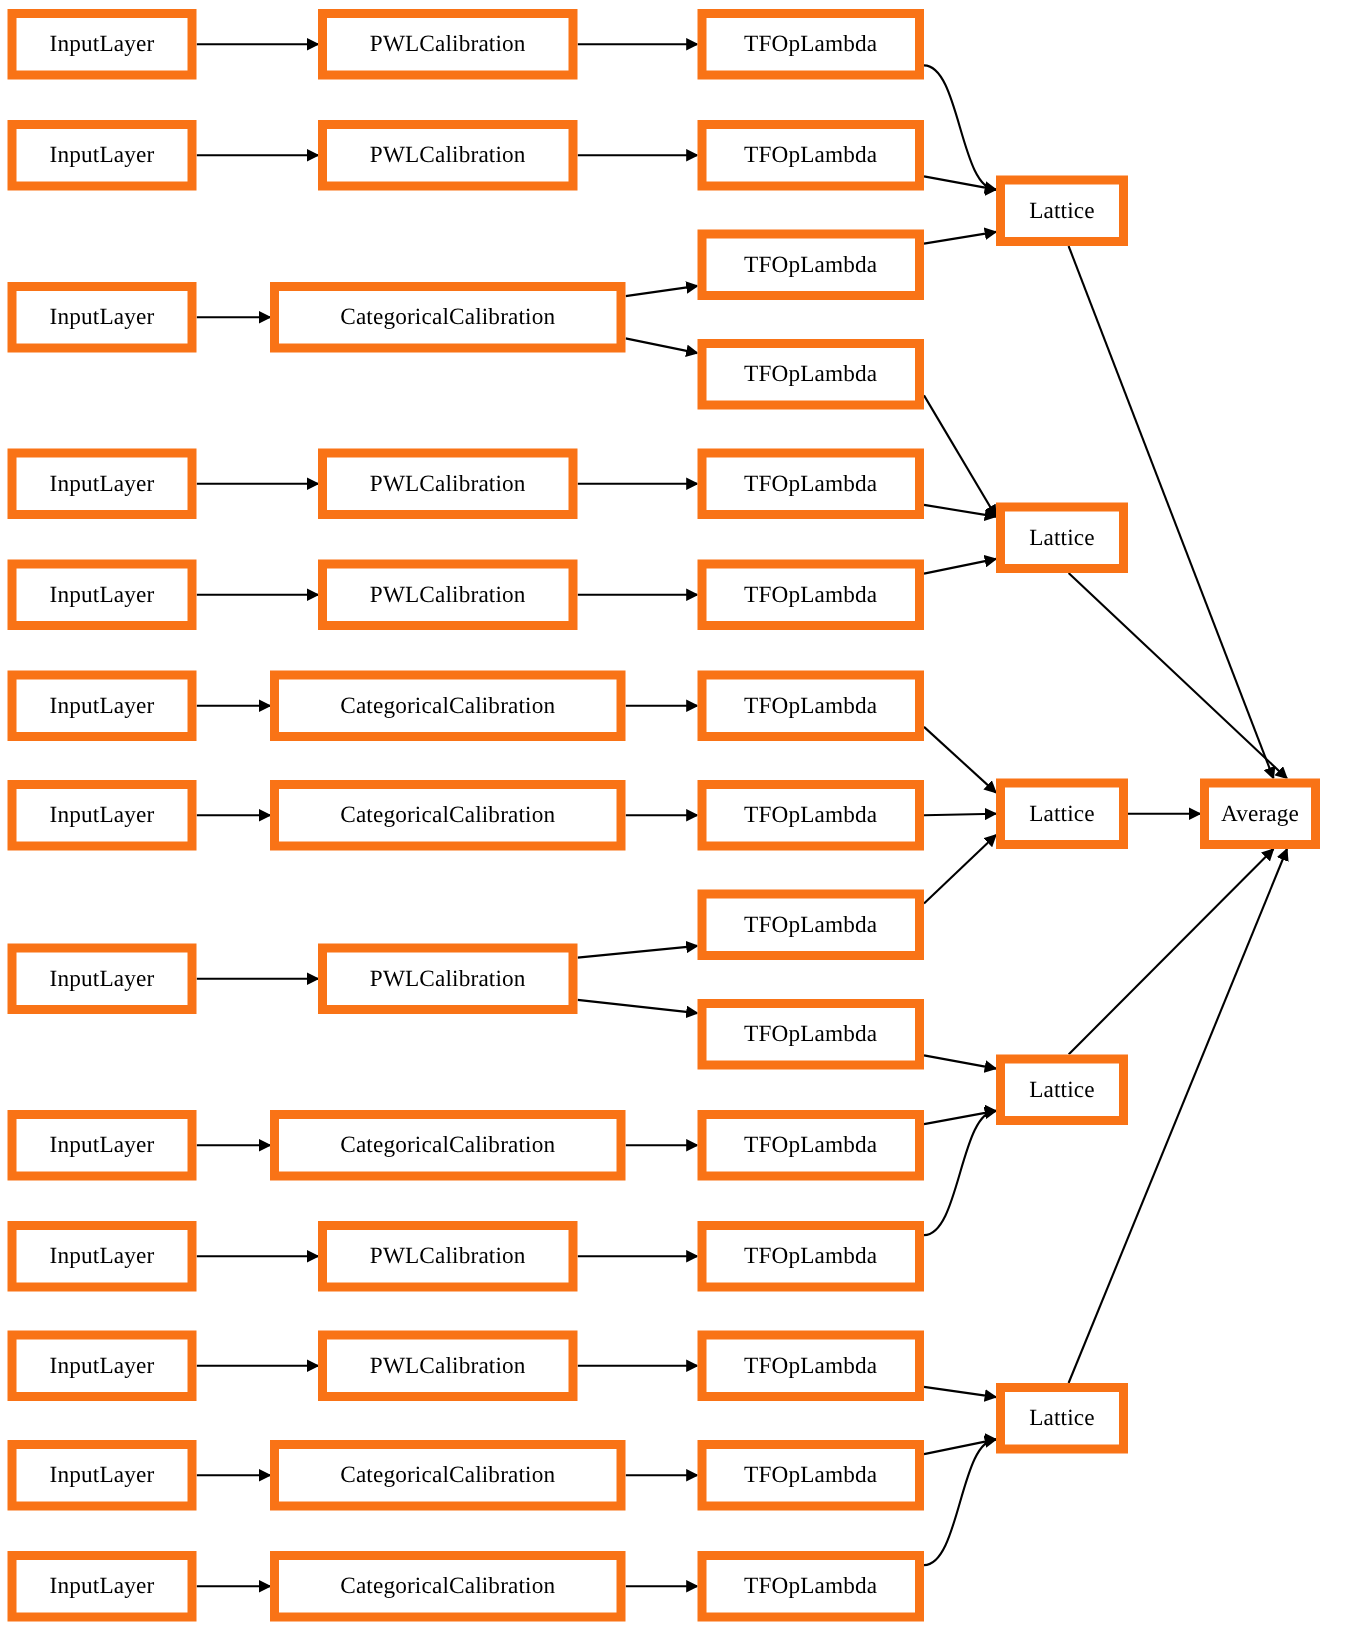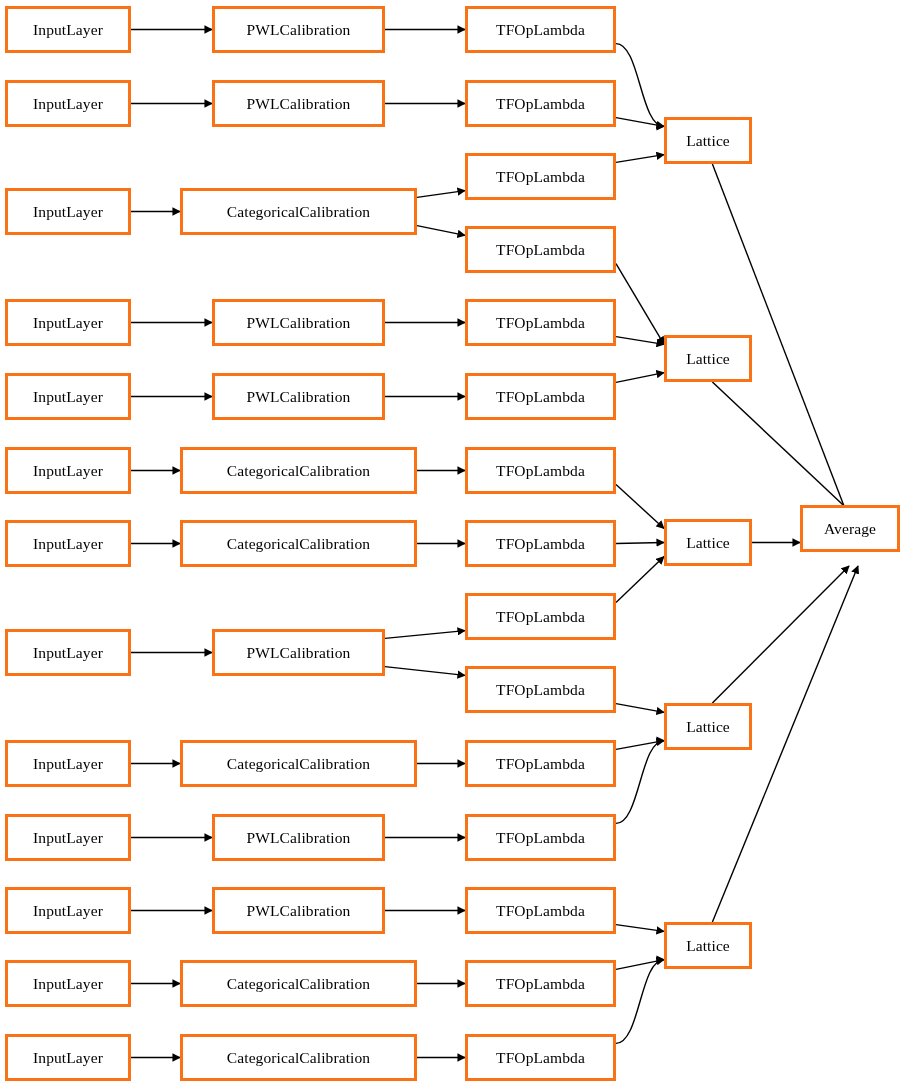--- a/index.html
+++ b/index.html
@@ -22,21 +22,21 @@
     left: 0;
     top: 0;
     width: 905px;
     height: 1087px;
     pointer-events: none;
   }
   .node {
     position: absolute;
     box-sizing: border-box;
     background: #ffffff;
-    border: 3px solid #f97316;
+    border: 6px solid #f97316;
     display: flex;
     align-items: center;
     justify-content: center;
     font-size: 15.5px;
     line-height: 1;
     color: #000000;
     white-space: nowrap;
     z-index: 2;
   }
   .node-label {
@@ -238,17 +238,17 @@
       </div>
       <div class="node" style="left: 664px; top: 519px; width: 88px; height: 47px;">
         <span class="node-label">Lattice</span>
       </div>
       <div class="node" style="left: 664px; top: 703px; width: 88px; height: 47px;">
         <span class="node-label">Lattice</span>
       </div>
       <div class="node" style="left: 664px; top: 922px; width: 88px; height: 47px;">
         <span class="node-label">Lattice</span>
       </div>
-      <div class="node" style="left: 800px; top: 505px; width: 100px; height: 47px; justify-content: center;">
+      <div class="node" style="left: 800px; top: 519px; width: 80px; height: 47px; justify-content: center;">
         <span class="node-label">Average</span>
       </div>
     </div>
 </div>
 
 </body></html>

